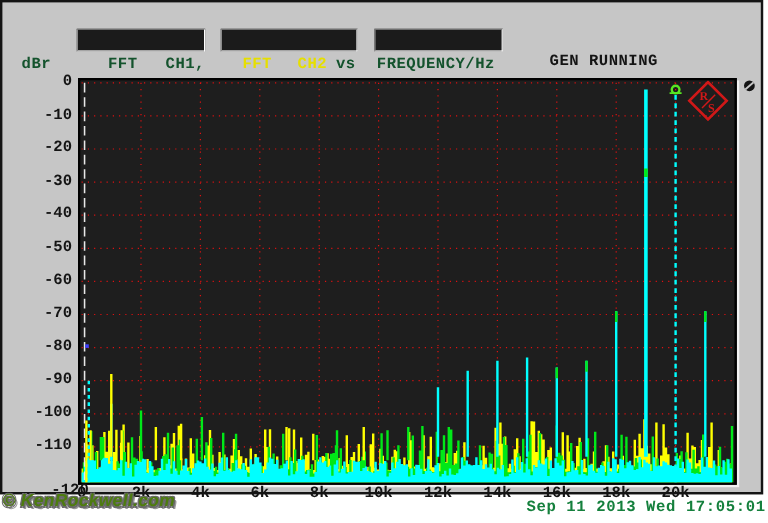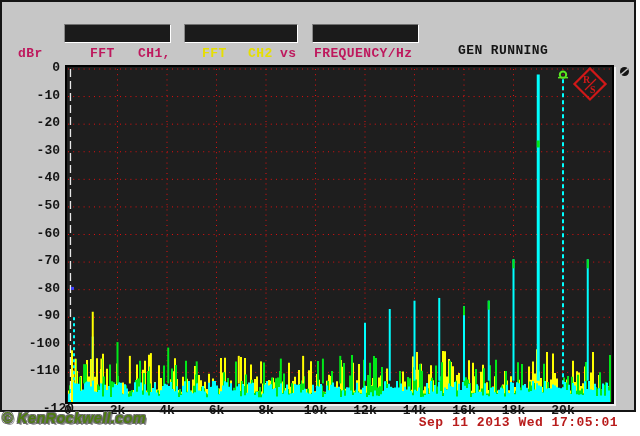--- a/index.html
+++ b/index.html
@@ -11,21 +11,21 @@
     background:#c6c6c6; border:2px solid #141414;
   }
 
   .disp {
     position:absolute; top:22px; height:19px; background:#1b1b1b;
     border:1px solid; border-color:#6f6f6f #ffffff #ffffff #8a8a8a;
   }
 
   .lbl {
     position:absolute; top:44px; font:bold 13px "Liberation Mono", monospace;
-    color:#be185d; letter-spacing:0.4px; white-space:pre;
+    color:#14532d; letter-spacing:0.4px; white-space:pre;
   }
   .lbl.yellow { color:#e6df00; }
 
   .status {
     position:absolute; left:456px; top:6px;
     font:bold 13px "Liberation Mono", monospace; color:#141414;
     letter-spacing:0.4px; line-height:17px; white-space:pre;
   }
 
   .plot {
@@ -48,22 +48,22 @@
 
   .watermark {
     position:absolute; left:2px; top:410px;
     font:bold italic 14.5px "Liberation Sans", sans-serif;
     color:#4d7c0f; letter-spacing:0.3px;
     text-shadow:-1px -1px 0 #6a6a6a, 1px -1px 0 #6a6a6a, -1px 1px 0 #6a6a6a,
                  1px 1px 0 #6a6a6a, 2px 2px 0 #9a9a9a;
     white-space:nowrap;
   }
   .timestamp {
-    position:absolute; right:22px; top:415px;
-    font:bold 13px "Liberation Mono", monospace; color:#b91c1c;
+    position:absolute; right:2px; top:415px;
+    font:bold 13px "Liberation Mono", monospace; color:#15803d;
     letter-spacing:0.5px; white-space:nowrap;
   }
 </style>
 </head>
 <body>
 
 <div class="panel">
 
   <span class="lbl" style="left:16px;">dBr</span>
 

